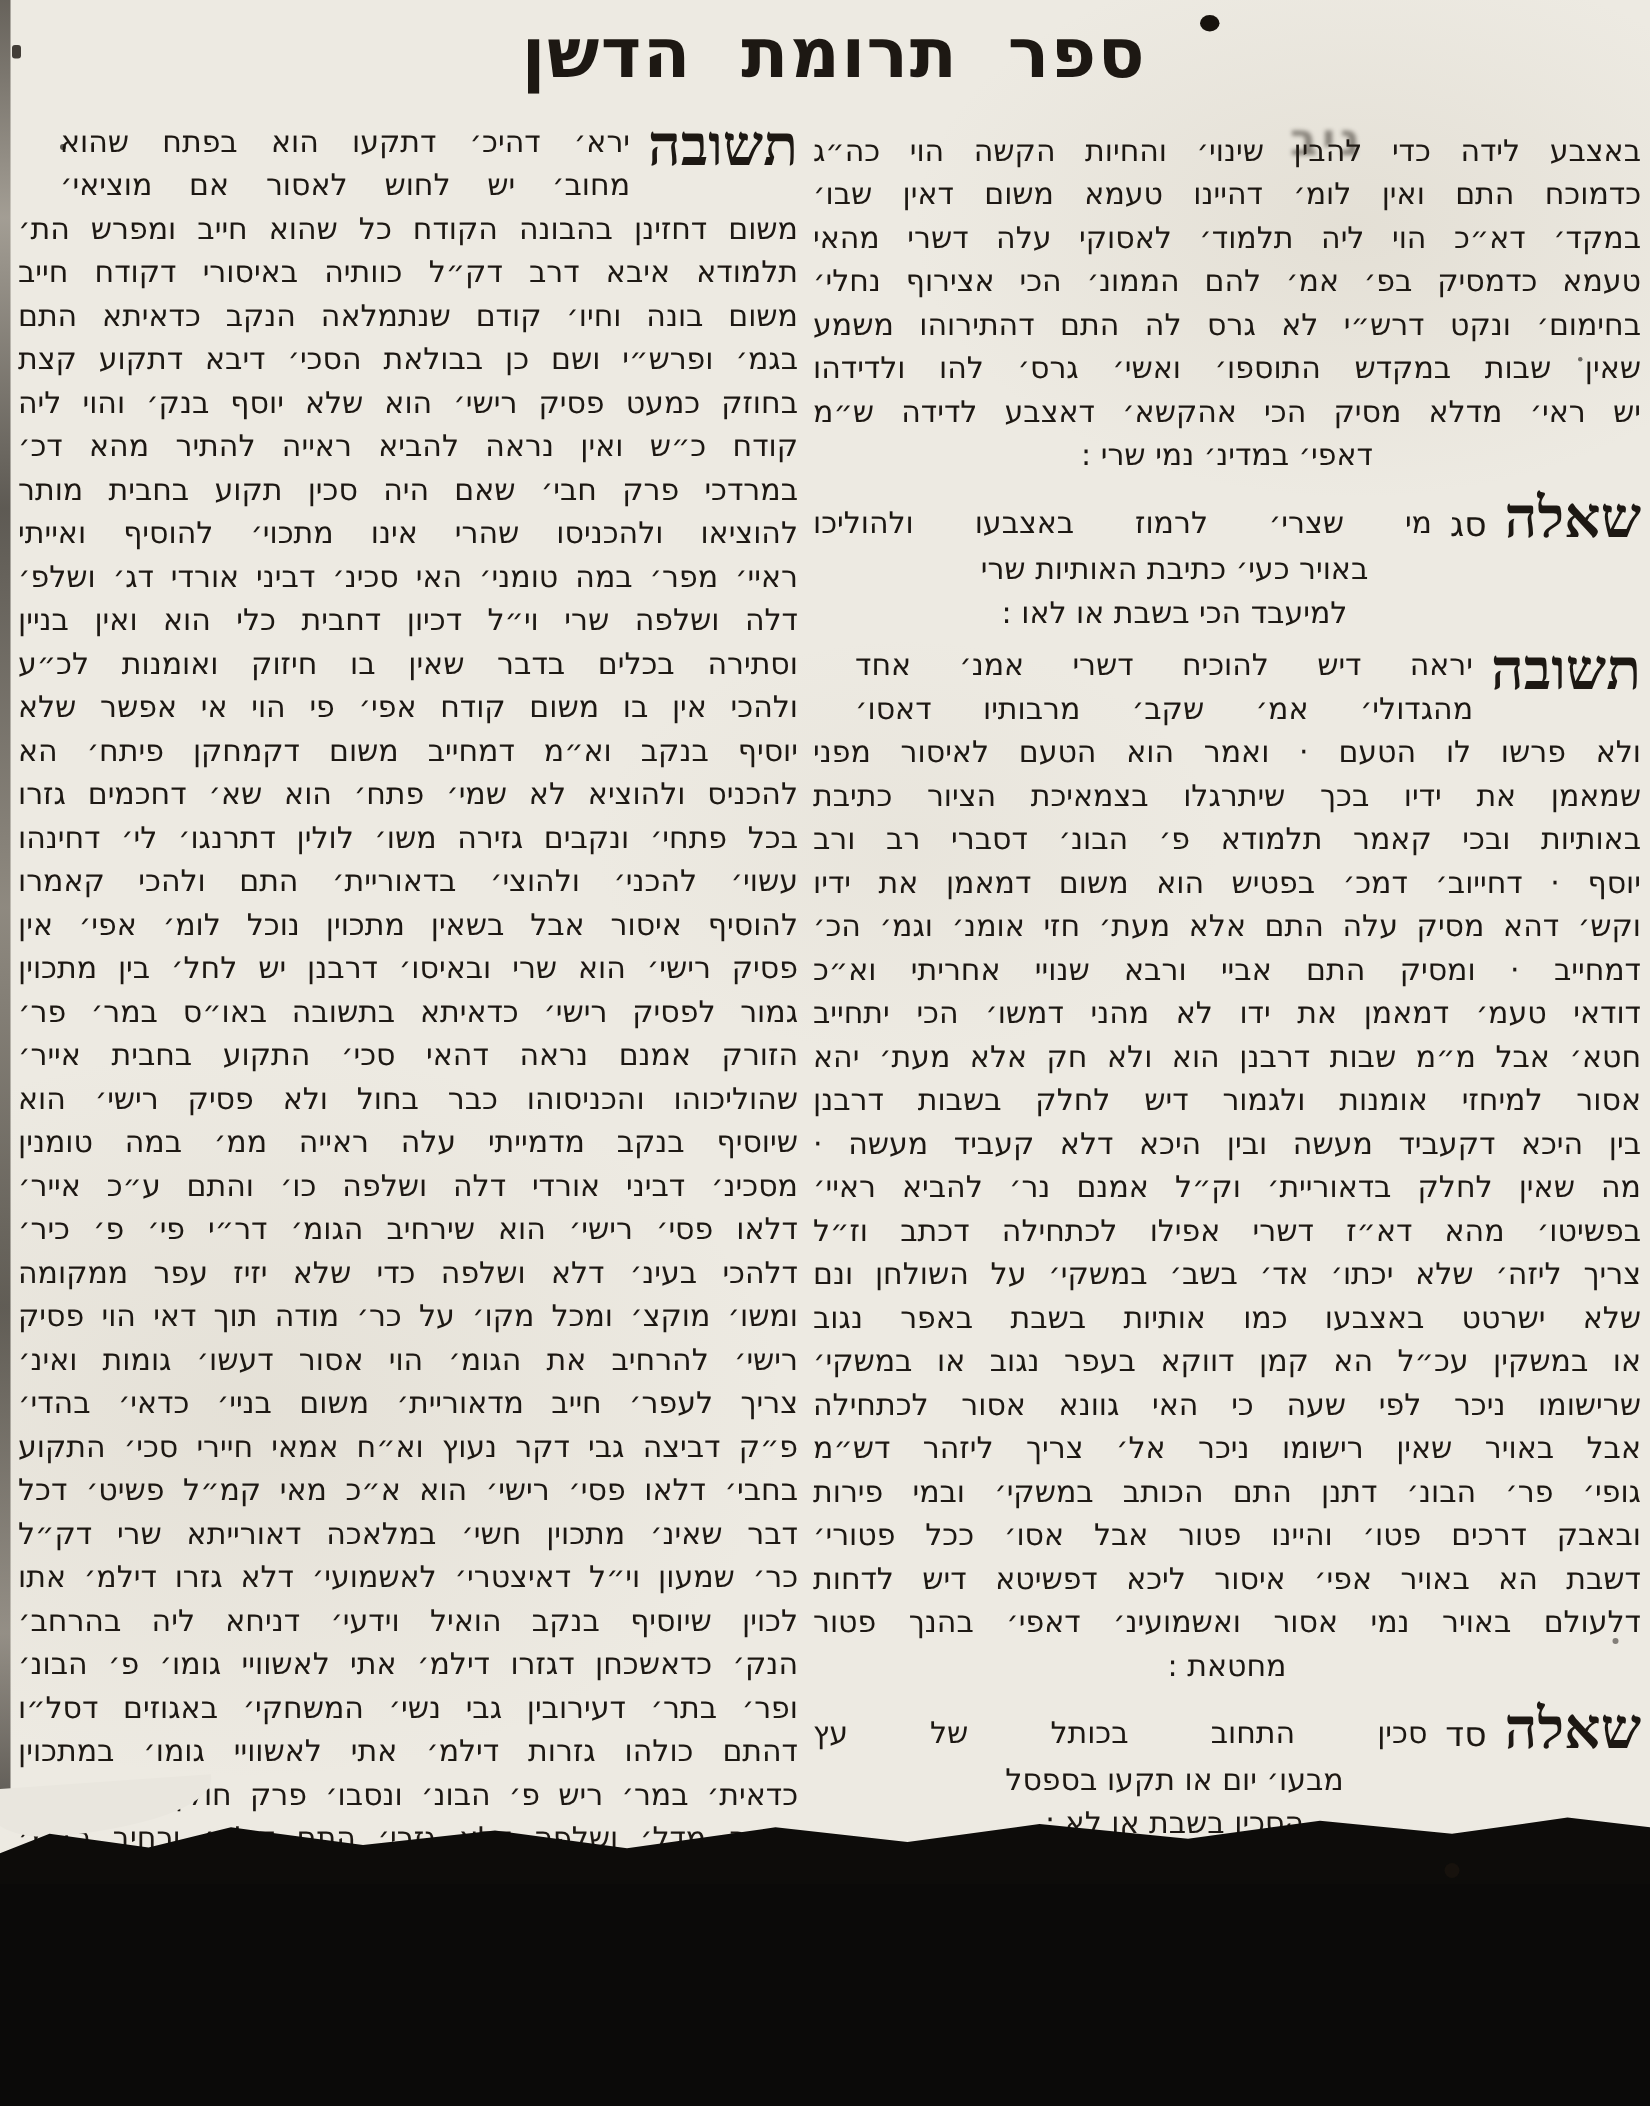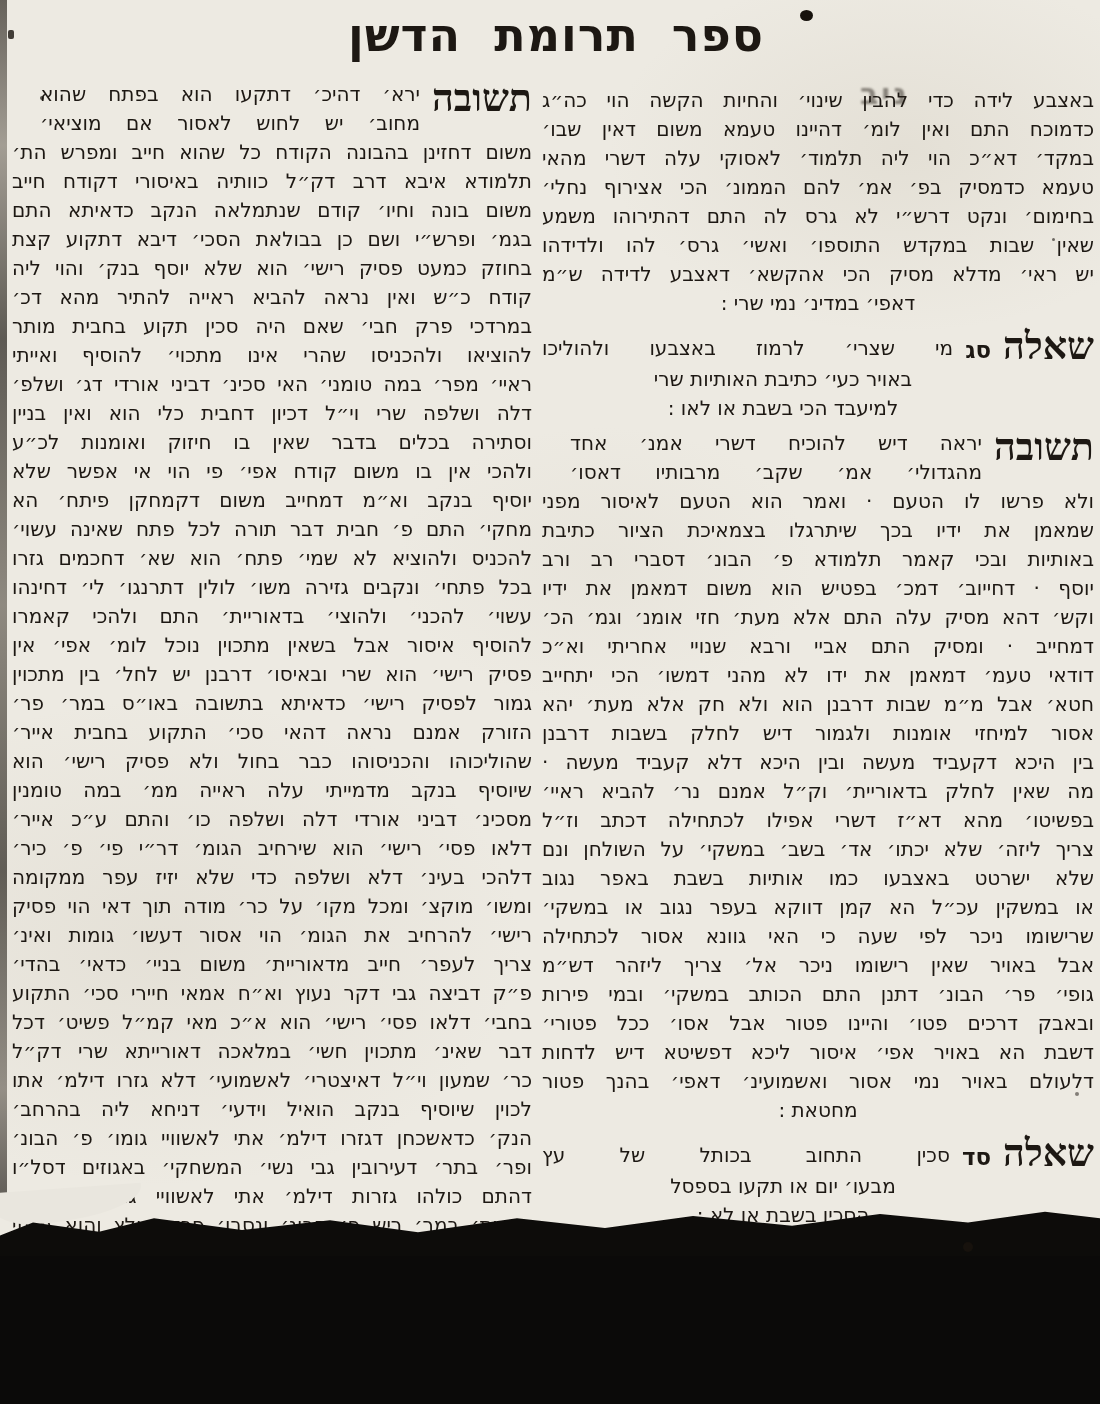--- a/index.html
+++ b/index.html
@@ -18,21 +18,21 @@
   .col{direction:rtl;font-size:20px;line-height:29px;}
   .col-right{width:552px;}
   .col-left{width:520px;}
   .line{text-align:justify;text-align-last:justify;min-height:29px;}
   .c{text-align:left;text-align-last:center;}
   .blk{margin:0;}
   .open{margin-top:12px;}
   .hrow{display:flex;gap:12px;align-items:flex-start;}
   .bighead{font-size:38px;line-height:36px;font-weight:bold;white-space:nowrap;
     font-family:Liberation Serif, serif;}
-  .siman{font-size:23px;font-weight:bold;padding-top:8px;white-space:nowrap;}
+  .siman{font-size:23px;font-weight:normal;padding-top:8px;white-space:nowrap;}
   .flexline{flex:1;padding-top:6px;}
   .beside{flex:1;margin-left:28px;}
   .qblk{margin-top:10px;margin-bottom:4px;}
   .ablk{margin-top:6px;}
   .qlines{margin-right:140px;margin-left:70px;}
   .catchword{margin-top:8px;direction:rtl;text-align:left;padding-left:168px;
     font-size:25px;font-weight:bold;}
   
   .edge-left{position:absolute;left:0;top:0;bottom:46px;width:7px;opacity:.75;
     background:linear-gradient(180deg,#3a352e 0%,#8a847a 12%,#2e2a24 28%,#6f695f 50%,#332f28 72%,#777168 90%,#2c2823 100%);}
@@ -151,21 +151,20 @@
             <div class="line">בגמ׳ ופרש״י ושם כן בבולאת הסכי׳ דיבא דתקוע קצת</div>
             <div class="line">בחוזק כמעט פסיק רישי׳ הוא שלא יוסף בנק׳ והוי ליה</div>
             <div class="line">קודח כ״ש ואין נראה להביא ראייה להתיר מהא דכ׳</div>
             <div class="line">במרדכי פרק חבי׳ שאם היה סכין תקוע בחבית מותר</div>
             <div class="line">להוציאו ולהכניסו שהרי אינו מתכוי׳ להוסיף ואייתי</div>
             <div class="line">ראיי׳ מפר׳ במה טומני׳ האי סכינ׳ דביני אורדי דג׳ ושלפ׳</div>
             <div class="line">דלה ושלפה שרי וי״ל דכיון דחבית כלי הוא ואין בניין</div>
             <div class="line">וסתירה בכלים בדבר שאין בו חיזוק ואומנות לכ״ע</div>
             <div class="line">ולהכי אין בו משום קודח אפי׳ פי הוי אי אפשר שלא</div>
             <div class="line">יוסיף בנקב וא״מ דמחייב משום דקמחקן פיתח׳ הא</div>
-            <div class="line">מחקי׳ התם פ׳ חבית דבר תורה לכל פתח שאינה עשוי׳</div>
             <div class="line">להכניס ולהוציא לא שמי׳ פתח׳ הוא שא׳ דחכמים גזרו</div>
             <div class="line">בכל פתחי׳ ונקבים גזירה משו׳ לולין דתרנגו׳ לי׳ דחינהו</div>
             <div class="line">עשוי׳ להכני׳ ולהוצי׳ בדאוריית׳ התם ולהכי קאמרו</div>
             <div class="line">להוסיף איסור אבל בשאין מתכוין נוכל לומ׳ אפי׳ אין</div>
             <div class="line">פסיק רישי׳ הוא שרי ובאיסו׳ דרבנן יש לחל׳ בין מתכוין</div>
             <div class="line">גמור לפסיק רישי׳ כדאיתא בתשובה באו״ס במר׳ פר׳</div>
             <div class="line">הזורק אמנם נראה דהאי סכי׳ התקוע בחבית אייר׳</div>
             <div class="line">שהוליכוהו והכניסוהו כבר בחול ולא פסיק רישי׳ הוא</div>
             <div class="line">שיוסיף בנקב מדמייתי עלה ראייה ממ׳ במה טומנין</div>
             <div class="line">מסכינ׳ דביני אורדי דלה ושלפה כו׳ והתם ע״כ אייר׳</div>

